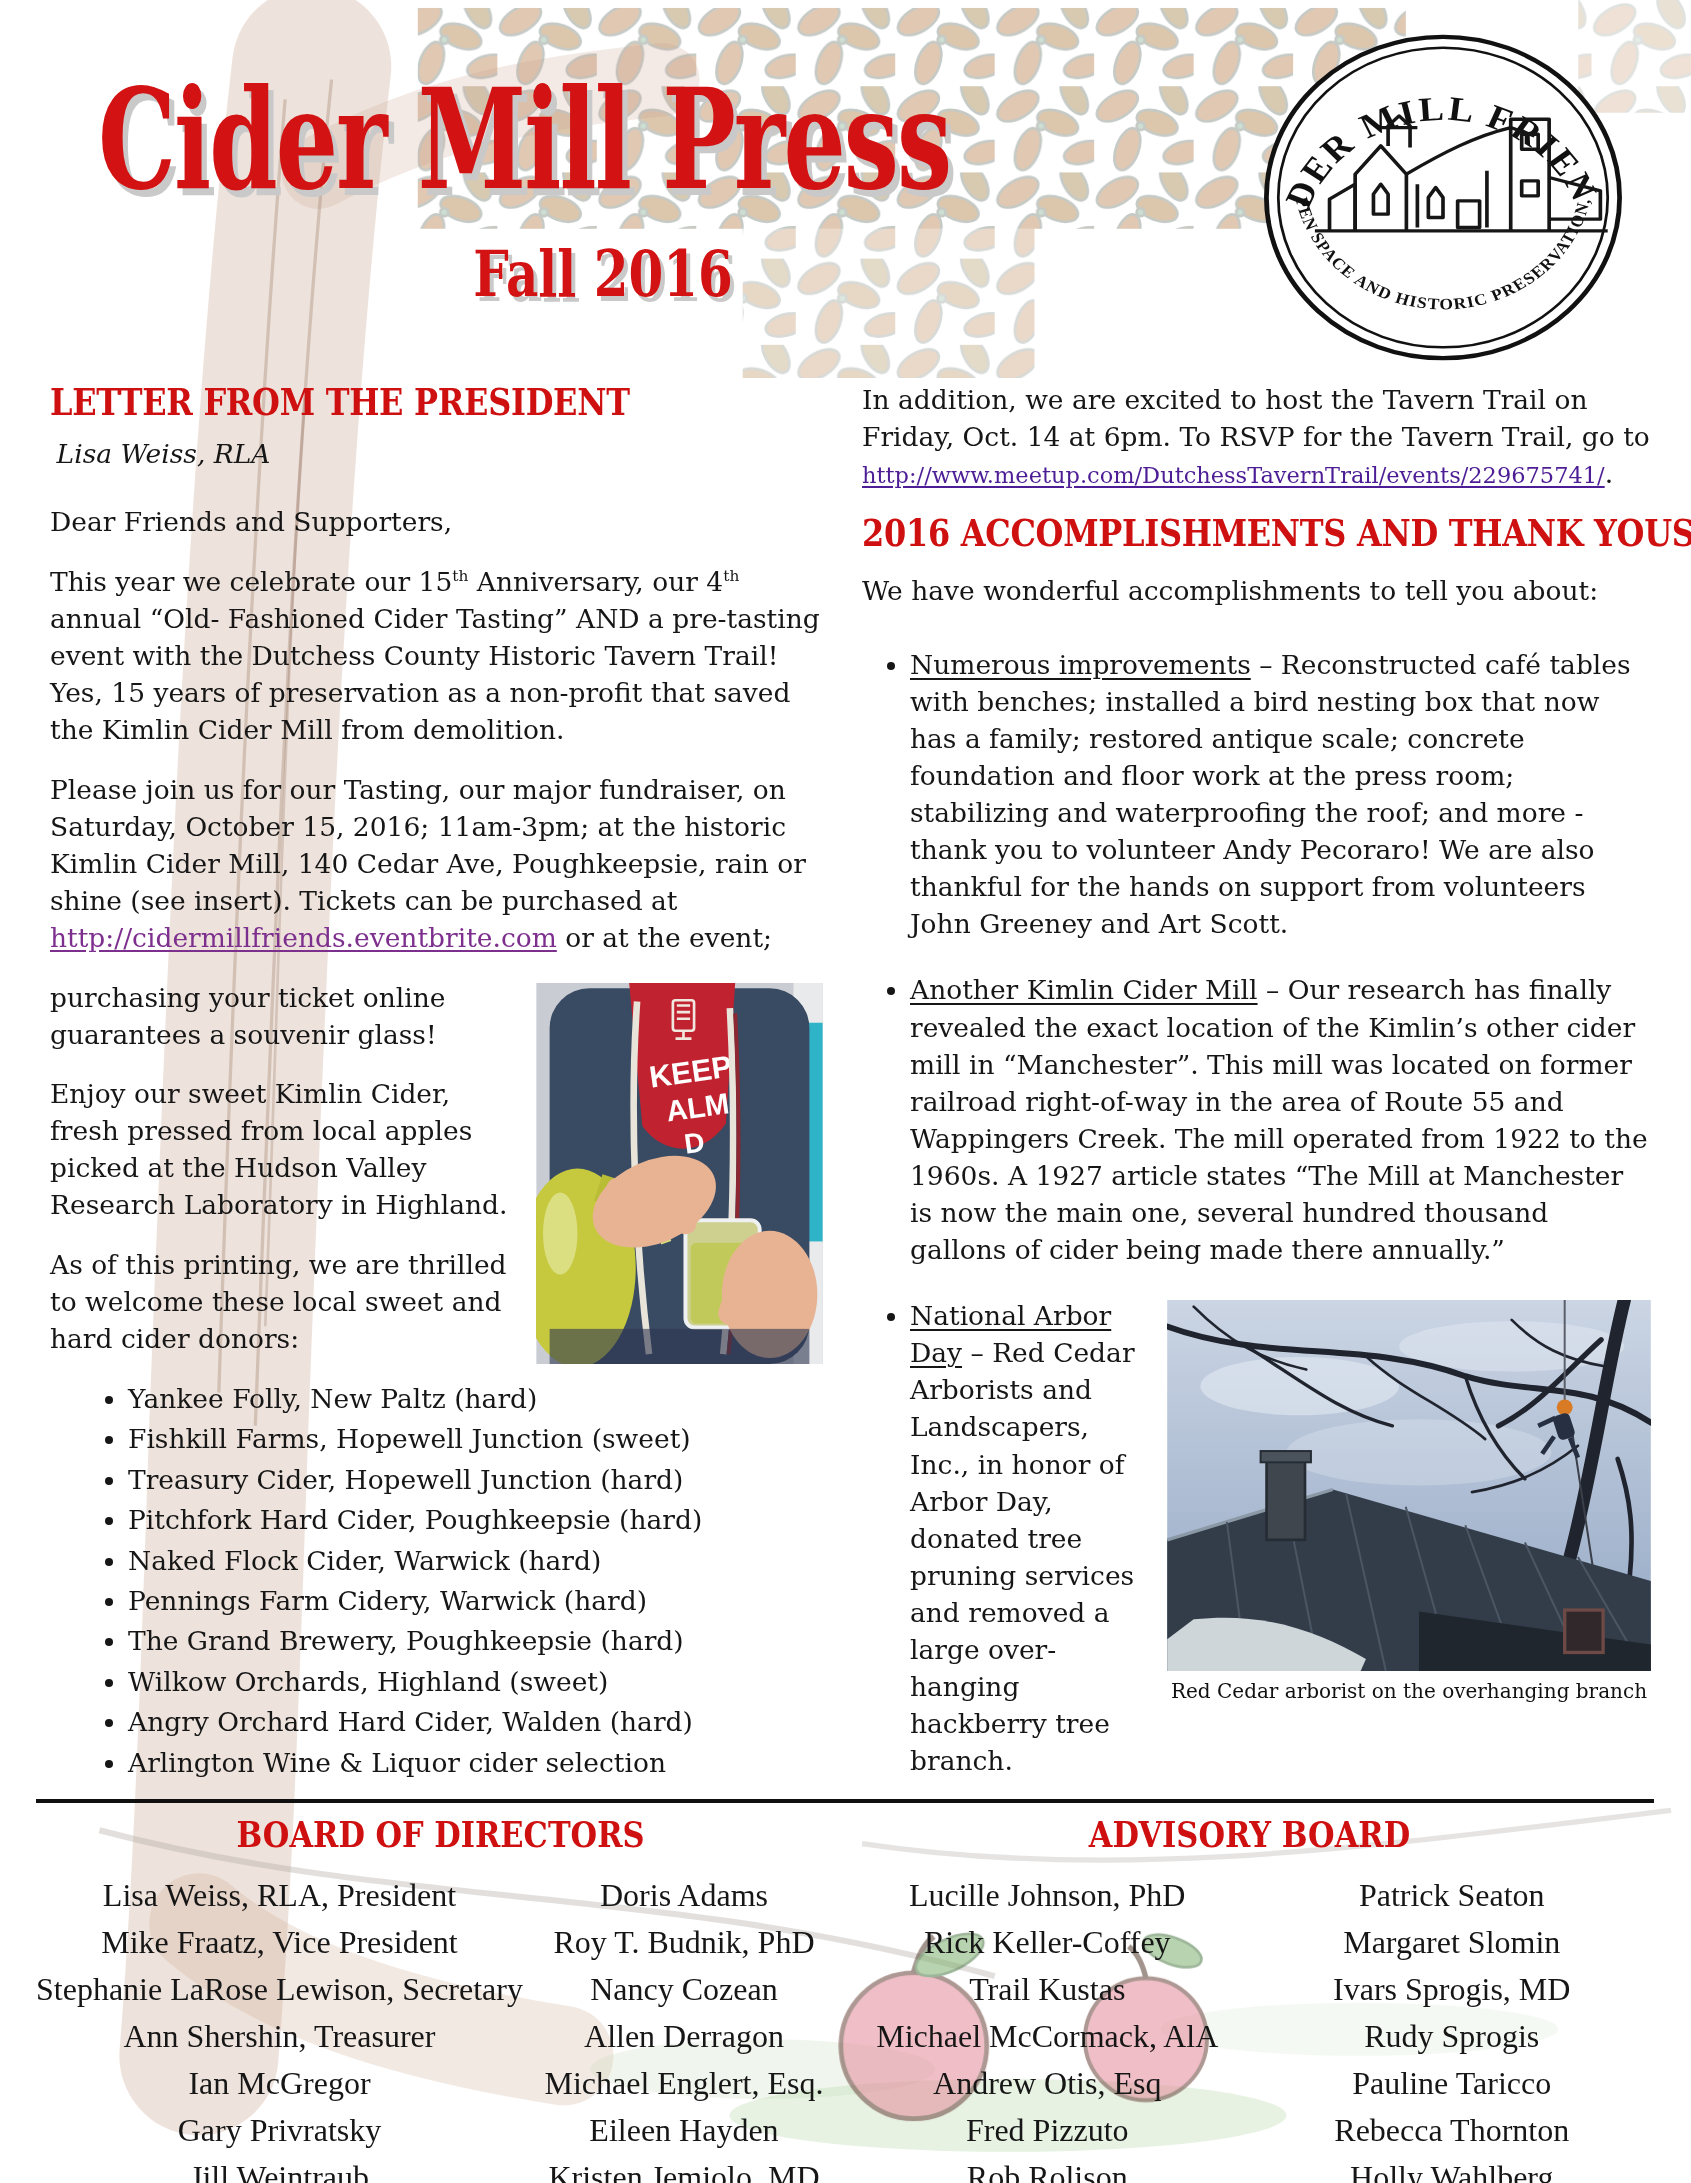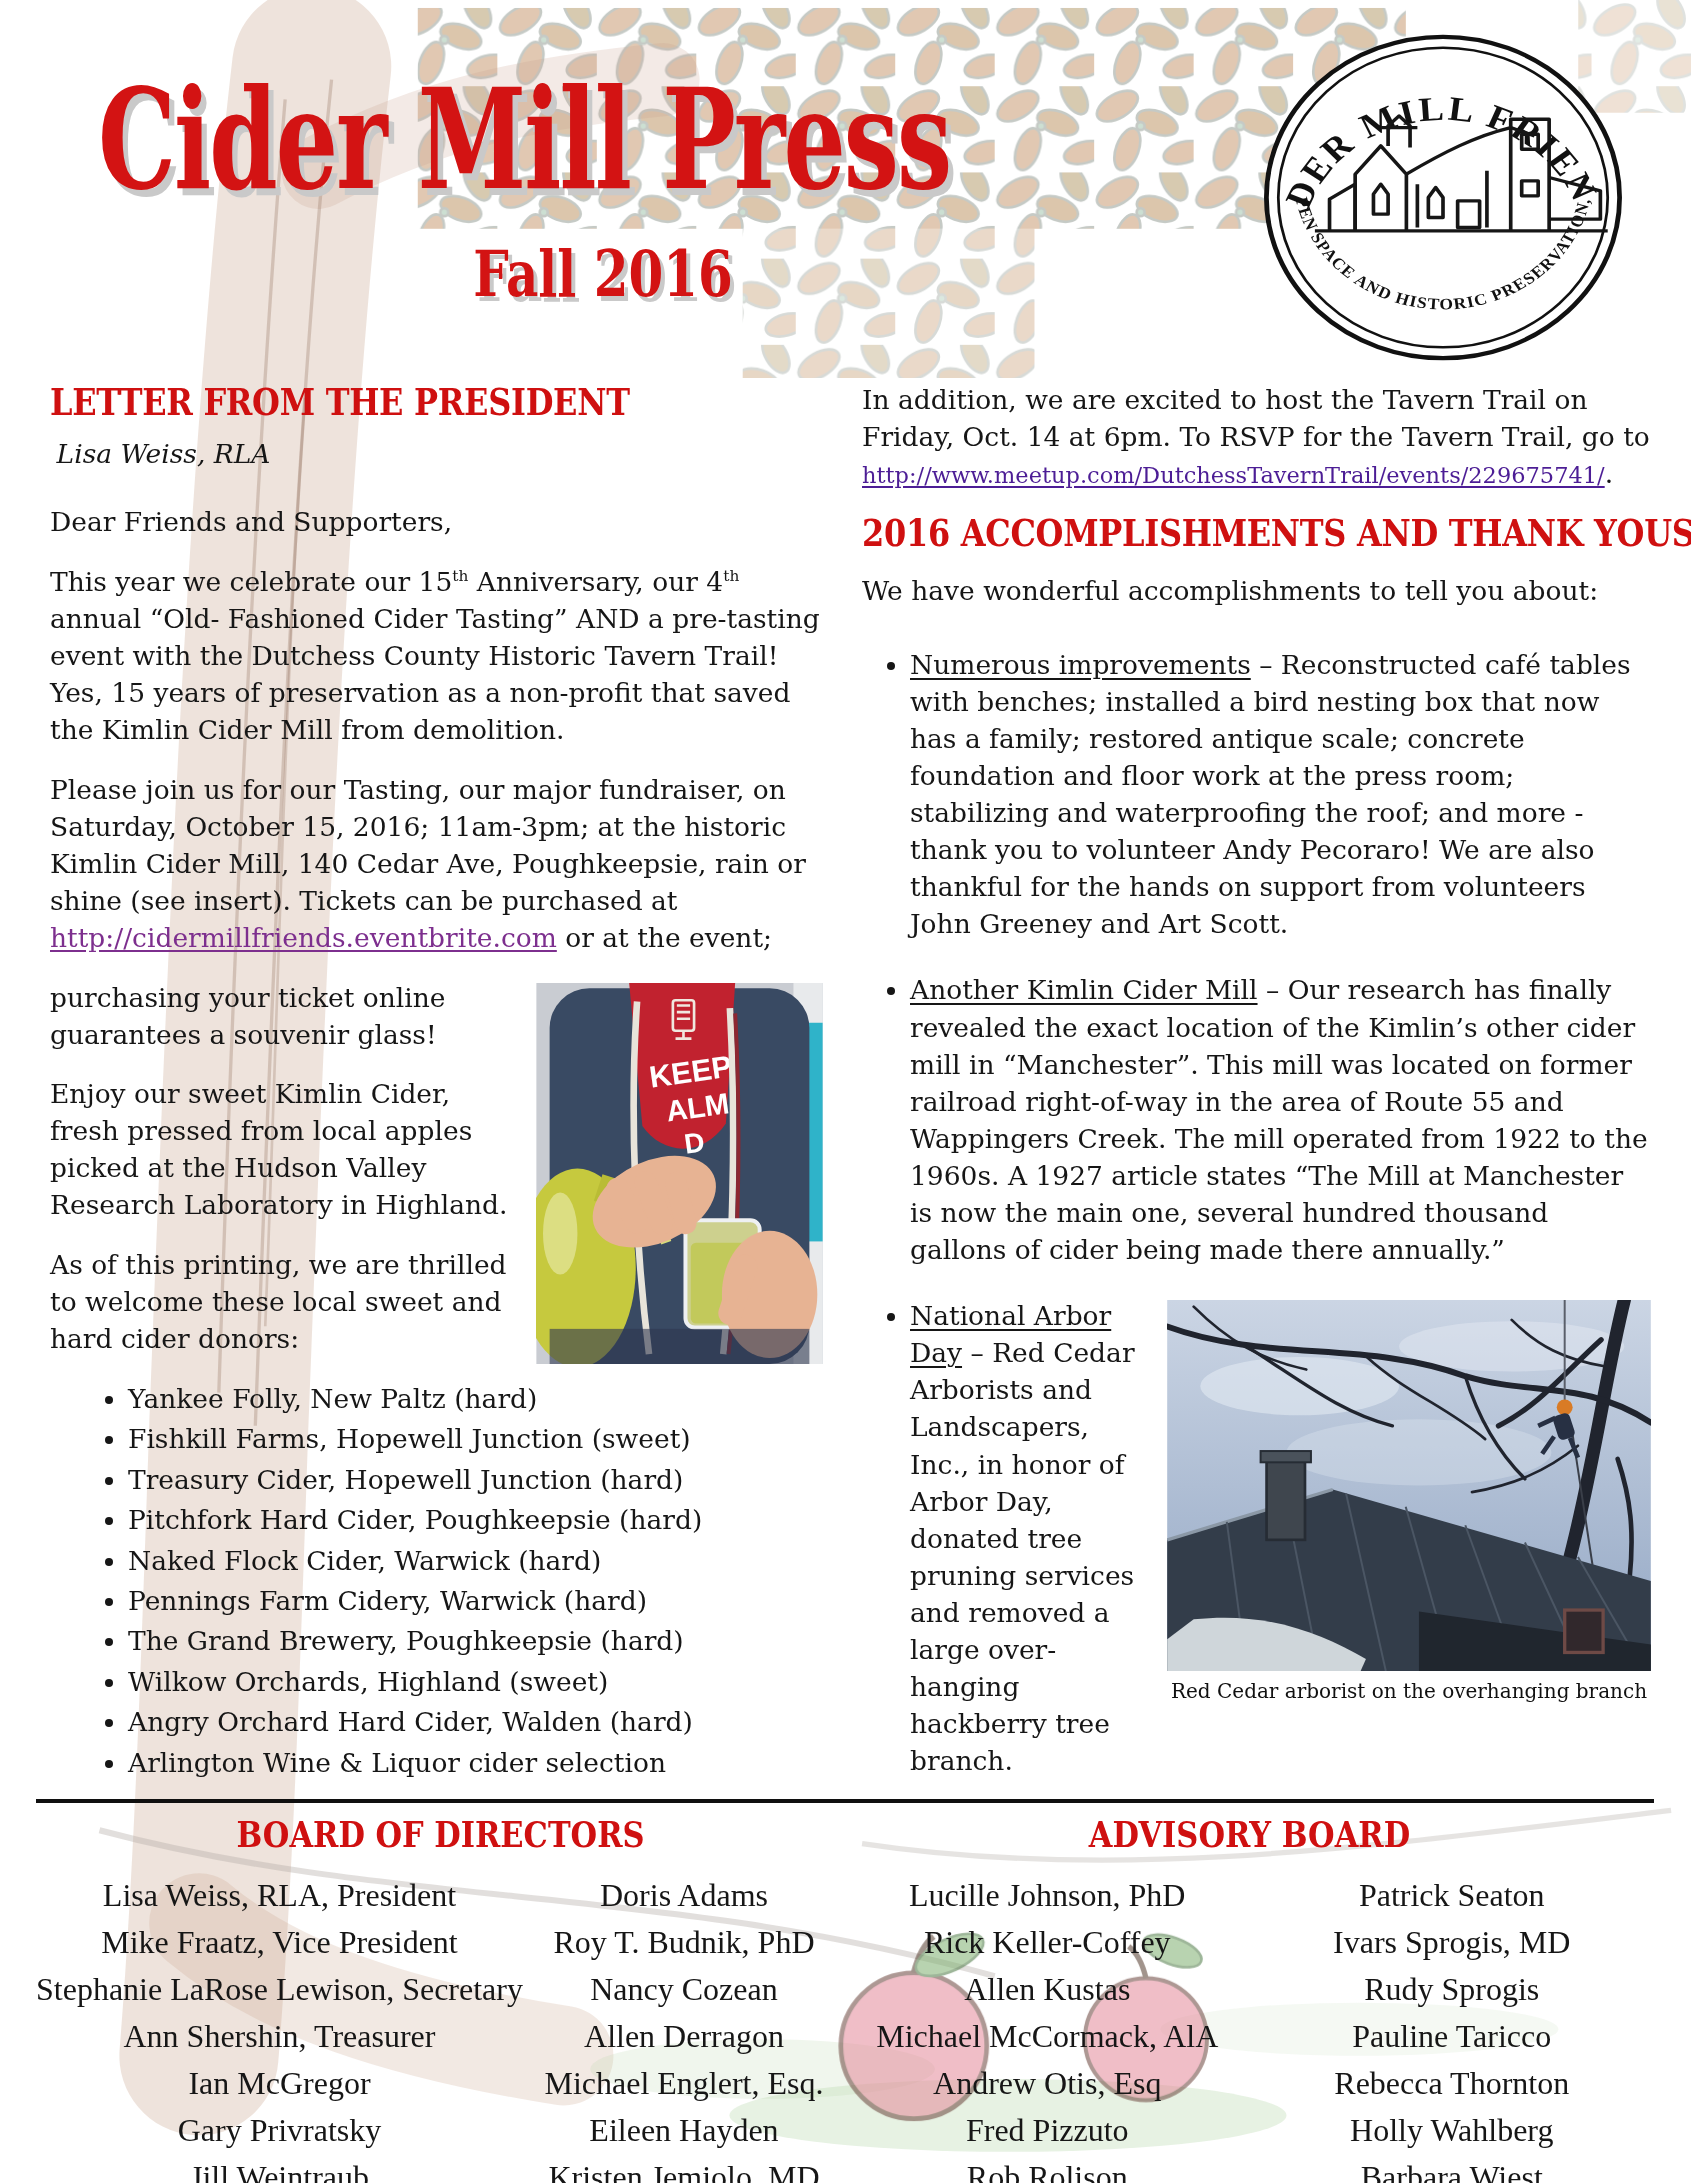--- a/index.html
+++ b/index.html
@@ -301,28 +301,29 @@
               <div class="nm">Kristen Jemiolo, MD</div>
             </div>
         </div>
       </section>
       <section class="half">
         <h3 class="board-head">ADVISORY BOARD</h3>
         <div class="cols">
           <div class="ncol">
               <div class="nm">Lucille Johnson, PhD</div>
               <div class="nm">Rick Keller-Coffey</div>
-              <div class="nm">Allen Kustas</div>
+              <div class="nm">Trail Kustas</div>
               <div class="nm">Michael McCormack, AlA</div>
               <div class="nm">Andrew Otis, Esq</div>
               <div class="nm">Fred Pizzuto</div>
               <div class="nm">Rob Rolison</div>
             </div>
           <div class="ncol">
               <div class="nm">Patrick Seaton</div>
+              <div class="nm">Margaret Slomin</div>
               <div class="nm">Ivars Sprogis, MD</div>
               <div class="nm">Rudy Sprogis</div>
               <div class="nm">Pauline Taricco</div>
               <div class="nm">Rebecca Thornton</div>
               <div class="nm">Holly Wahlberg</div>
               <div class="nm">Barbara Wiest</div>
             </div>
         </div>
       </section>
     </div>

